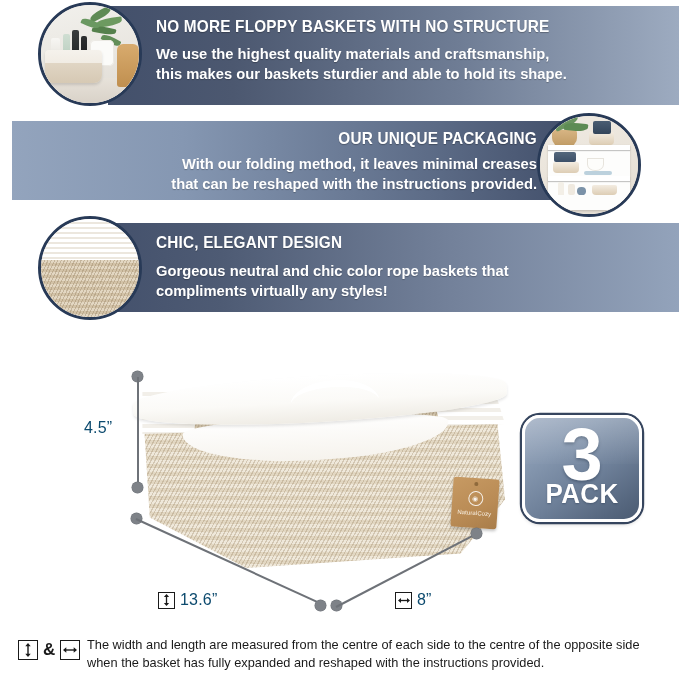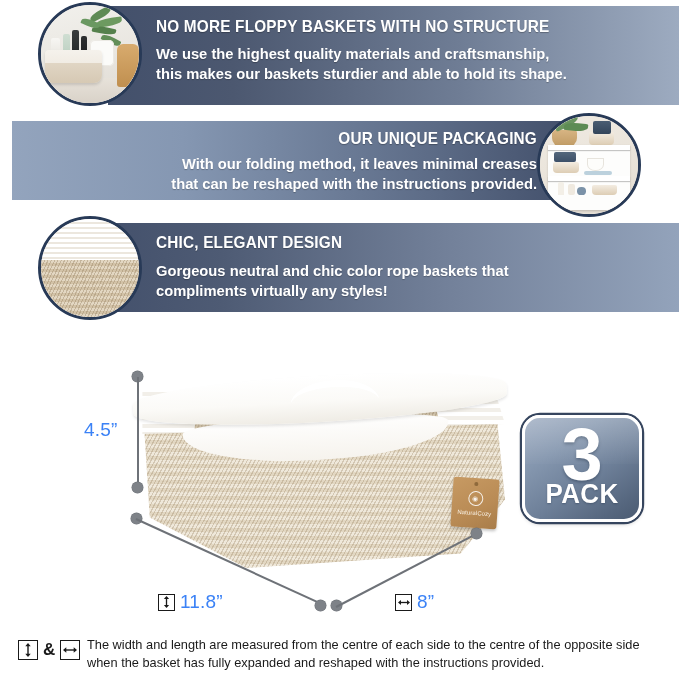--- a/index.html
+++ b/index.html
@@ -203,21 +203,21 @@
   .tag-hole { position:absolute; left:50%; top:4px; width:4px; height:4px; margin-left:-2px;
     border-radius:50%; background:#8f6a3c; }
 
   
   .dim-dot {
     position:absolute; width:11px; height:11px; border-radius:50%;
     background:#7e8288; box-shadow:0 0 0 0.5px #6d7177;
   }
   .dim-line { position:absolute; background:#6e7278; }
   .dim-label {
-    position:absolute; color:#3b82f6; font-size:19px; font-weight:normal;
+    position:absolute; color:#0c4a6e; font-size:16px; font-weight:normal;
     white-space:nowrap; letter-spacing:0.2px;
     display:flex; align-items:center; gap:5px;
   }
   .mini-icon {
     display:inline-flex; align-items:center; justify-content:center;
     width:17px; height:17px; border:1.4px solid #1a1a1a; box-sizing:border-box;
   }
   .mini-icon svg { display:block; }
 
   
@@ -371,21 +371,21 @@
   <div class="dim-line" style="left:136px; top:193px; width:201px; height:1.8px; transform-origin:left center; transform:rotate(24.6deg);"></div>
   <div class="dim-dot" style="left:315px; top:275px;"></div>
   <div class="dim-label" style="left:158px; top:266px;">
     <span class="mini-icon">
       <svg width="9" height="12" viewBox="0 0 9 12">
         <line x1="4.5" y1="1.5" x2="4.5" y2="10.5" stroke="#1a1a1a" stroke-width="1.3"></line>
         <polygon points="4.5,0 1.9,3 7.1,3" fill="#1a1a1a"></polygon>
         <polygon points="4.5,12 1.9,9 7.1,9" fill="#1a1a1a"></polygon>
       </svg>
     </span>
-    <span>11.8”</span>
+    <span>13.6”</span>
   </div>
 
   <div class="dim-dot" style="left:331px; top:275px;"></div>
   <div class="dim-line" style="left:336px; top:281px; width:155px; height:1.8px; transform-origin:left center; transform:rotate(-27.5deg);"></div>
   <div class="dim-dot" style="left:471px; top:203px;"></div>
   <div class="dim-label" style="left:395px; top:266px;">
     <span class="mini-icon">
       <svg width="12" height="9" viewBox="0 0 12 9">
         <line x1="1.5" y1="4.5" x2="10.5" y2="4.5" stroke="#1a1a1a" stroke-width="1.3"></line>
         <polygon points="0,4.5 3,1.9 3,7.1" fill="#1a1a1a"></polygon>

